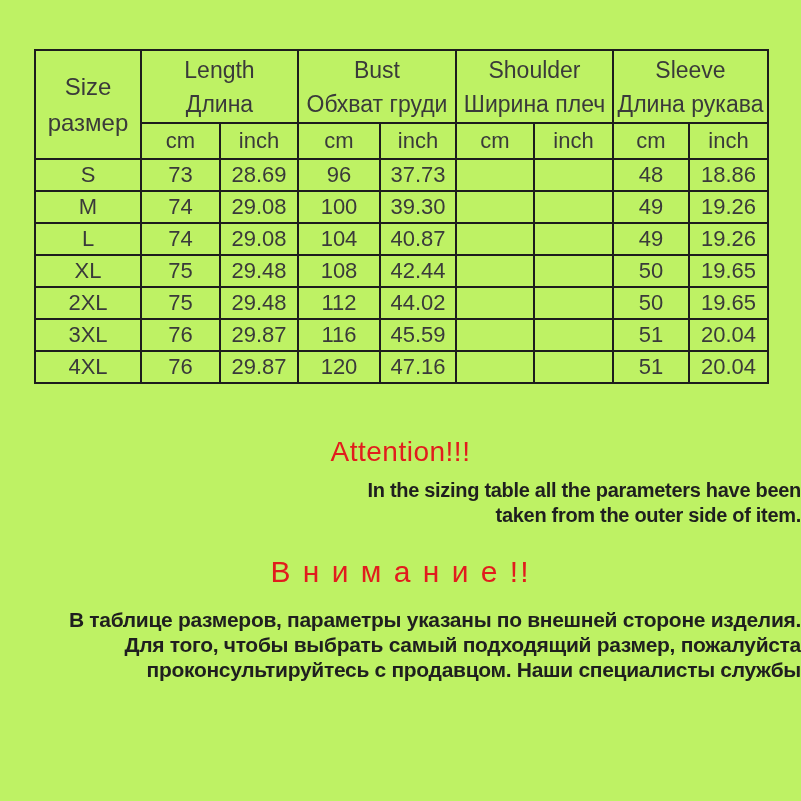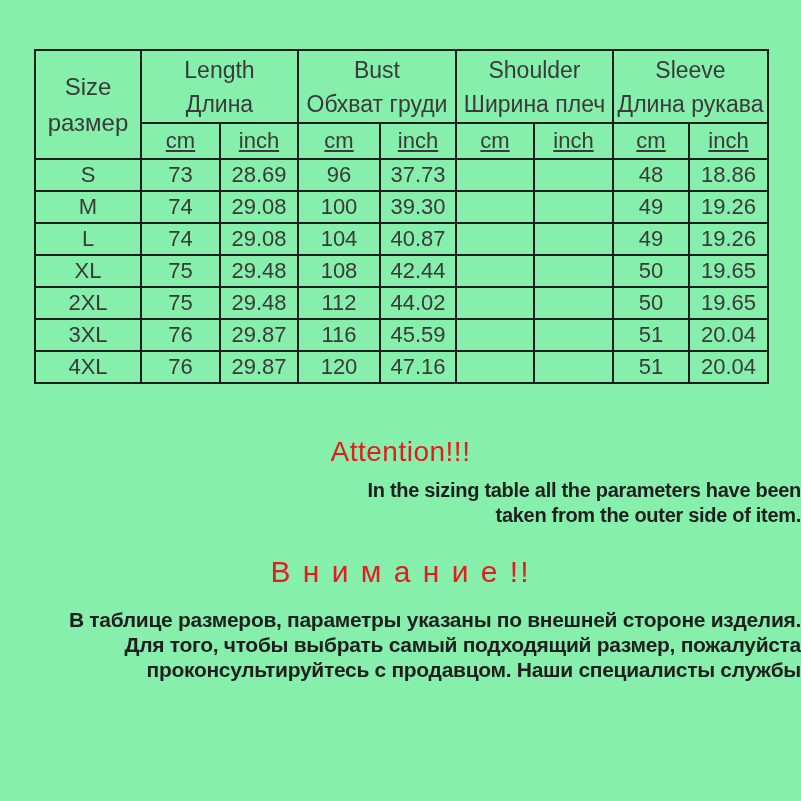--- a/index.html
+++ b/index.html
@@ -1,20 +1,20 @@
 <!DOCTYPE html>
 <html><head>
 <meta charset="utf-8">
 <style>
   html, body { margin: 0; padding: 0; background: #ffffff; }
   .page {
     position: relative;
     width: 801px;
     height: 801px;
-    background: #86efac;
+    background: #bef264;
     font-family: "Liberation Sans", sans-serif;
     overflow: hidden;
   }
   table.size-table {
     border-collapse: collapse;
     table-layout: fixed;
     margin: 49px 0 0 34px;
   }
   .size-table th, .size-table td {
     border: 2px solid #1d1d1d;
@@ -22,21 +22,21 @@
     vertical-align: middle;
     color: #3a3a3a;
     font-weight: 400;
     padding: 0;
     overflow: hidden;
     white-space: nowrap;
   }
   .size-table th.group-th { height: 71px; font-size: 23px; line-height: 34px; }
   .size-table th.size-th  { font-size: 24px; line-height: 36px; }
   .size-table th .hline { display: block; }
-  .size-table th.unit-th { height: 34px; font-size: 22px; text-decoration: underline; }
+  .size-table th.unit-th { height: 34px; font-size: 22px; }
   .size-table td { height: 30px; font-size: 22px; }
 
   .attn-title {
     margin: 52px 0 0 0;
     text-align: center;
     font-size: 28px;
     font-weight: 400;
     color: #e11d1d;
     letter-spacing: 0.5px;
   }

